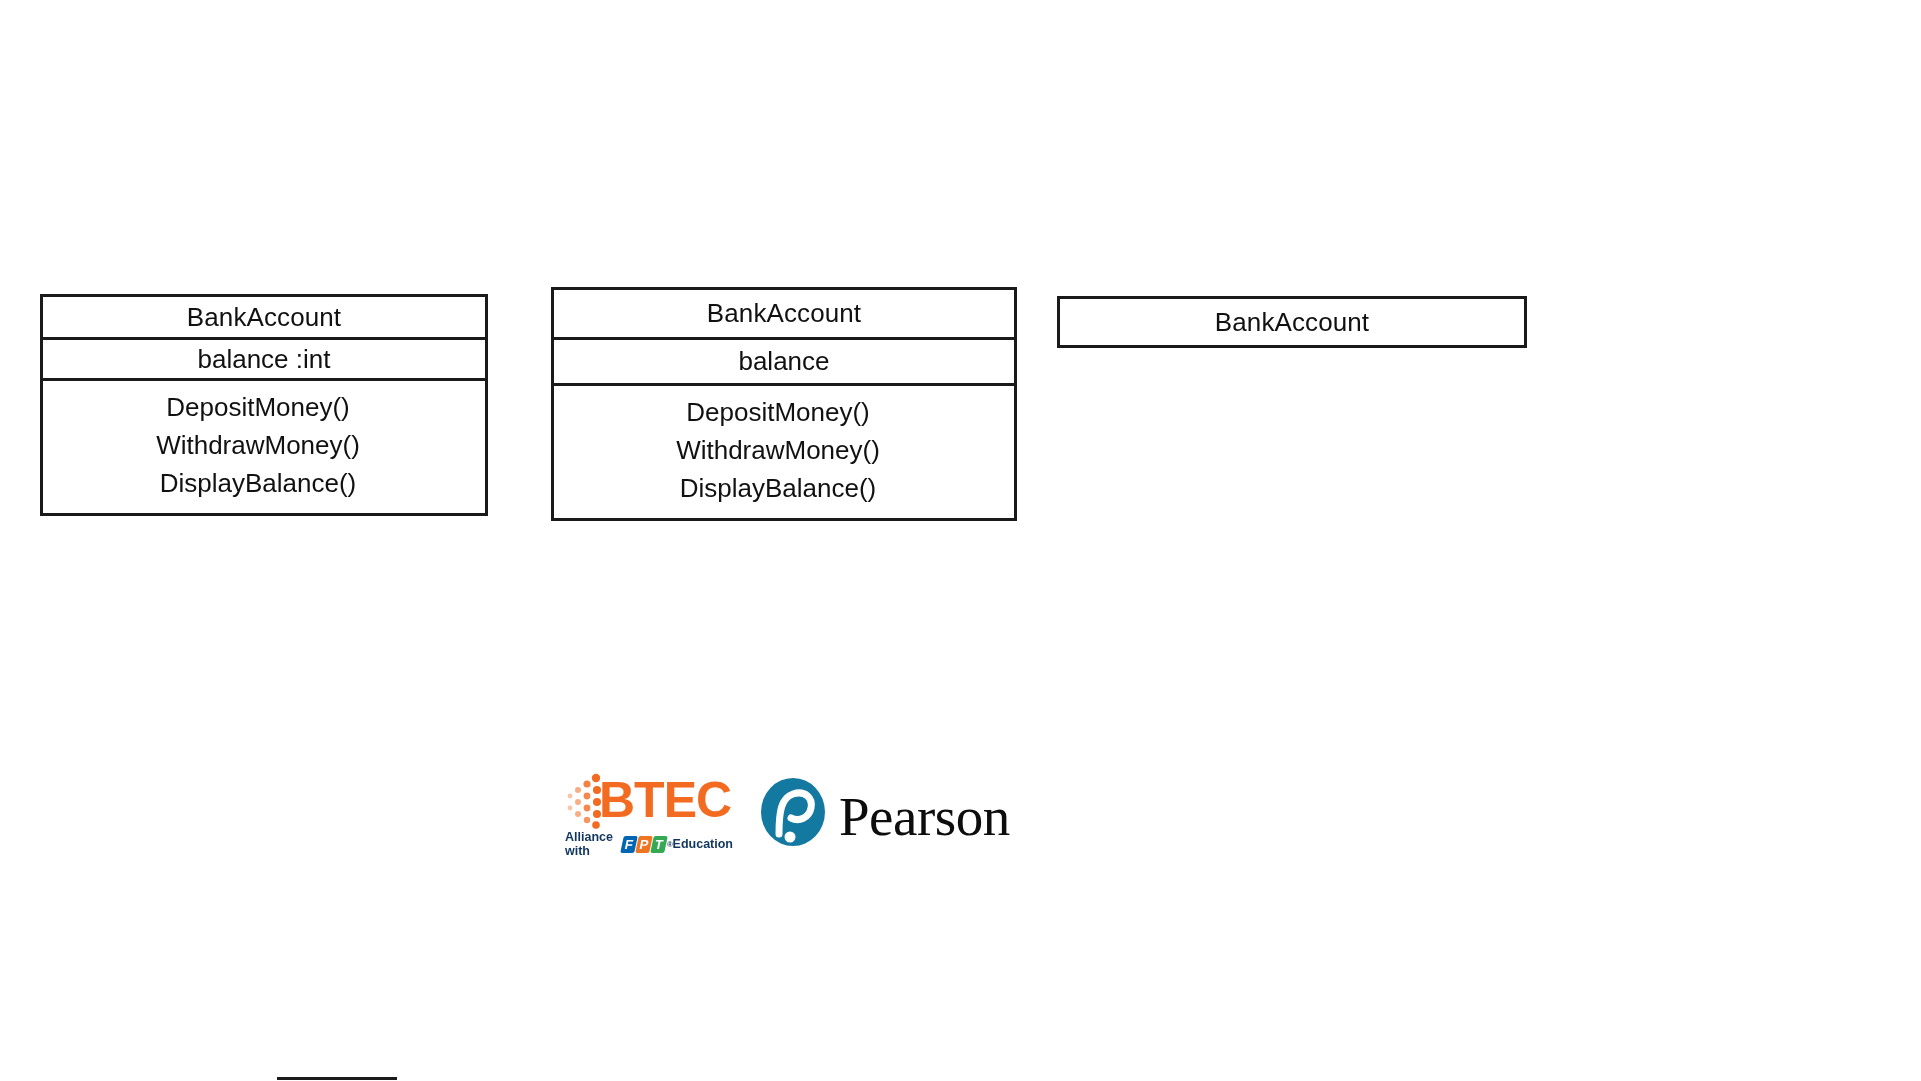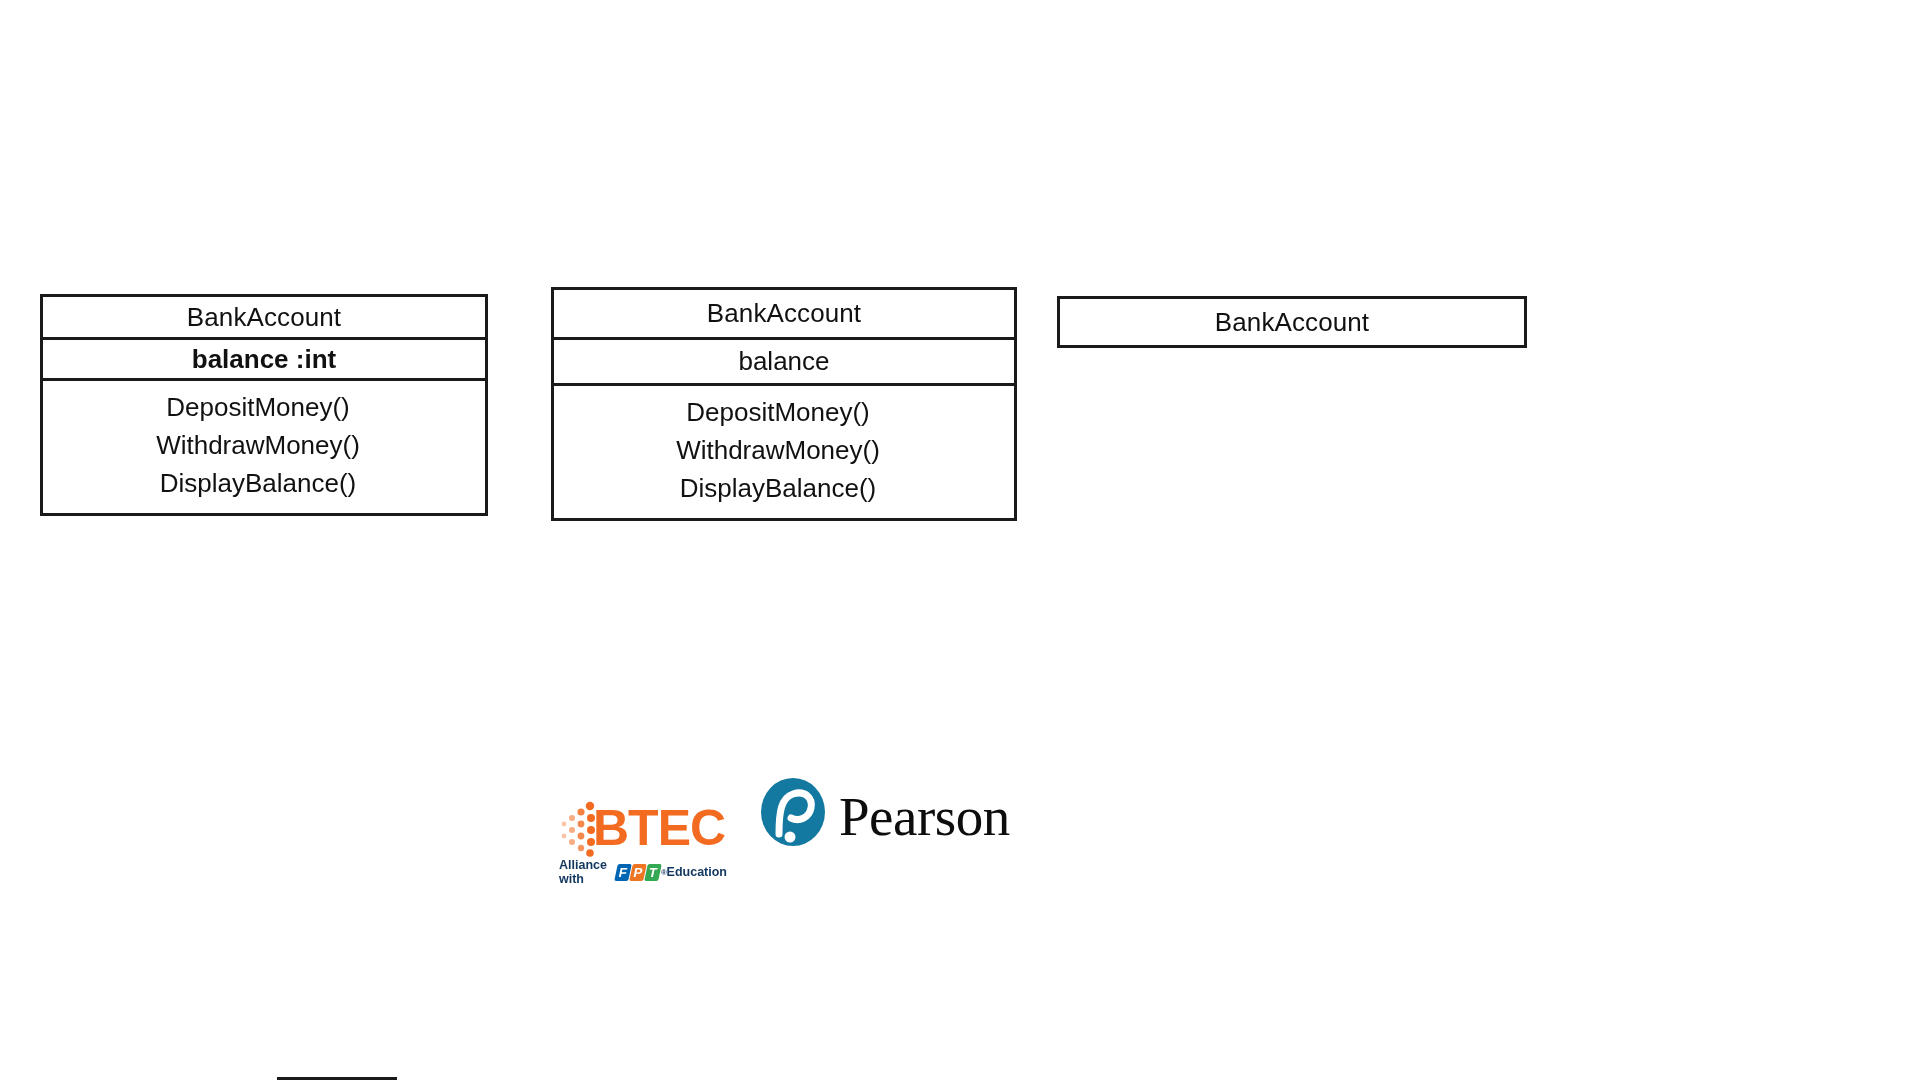--- a/index.html
+++ b/index.html
@@ -60,21 +60,21 @@
     gap: 0;
   }
   .uml-op-line {
     display: block;
     width: 100%;
   }
 
   
   #uml-box-1 { left: 40px;  top: 294px; width: 448px; height: 222px; }
   #uml-box-1 .c-name { height: 52px; }
-  #uml-box-1 .c-attr { height: 53px; font-weight: bold; }
+  #uml-box-1 .c-attr { height: 53px; }
   #uml-box-1 .c-ops  { flex: 1 1 auto; }
 
   
   #uml-box-2 { left: 551px; top: 287px; width: 466px; height: 234px; }
   #uml-box-2 .c-name { height: 55px; }
   #uml-box-2 .c-attr { height: 53px; }
   #uml-box-2 .c-ops  { flex: 1 1 auto; }
 
   
   #uml-box-3 { left: 1057px; top: 296px; width: 470px; height: 52px; }
@@ -84,25 +84,24 @@
   .footer-logos {
     position: absolute;
     left: 551px;
     top: 757px;
     width: 466px;
     height: 120px;
   }
 
   .logo-btec {
     position: absolute;
-    left: 6px;
+    left: 12px;
     top: 14px;
     width: 168px;
     height: 92px;
-    margin-top: 28px;
   }
   .btec-mark {
     position: relative;
     width: 168px;
     height: 62px;
   }
   .btec-dots {
     position: absolute;
     left: 0;
     top: 2px;

